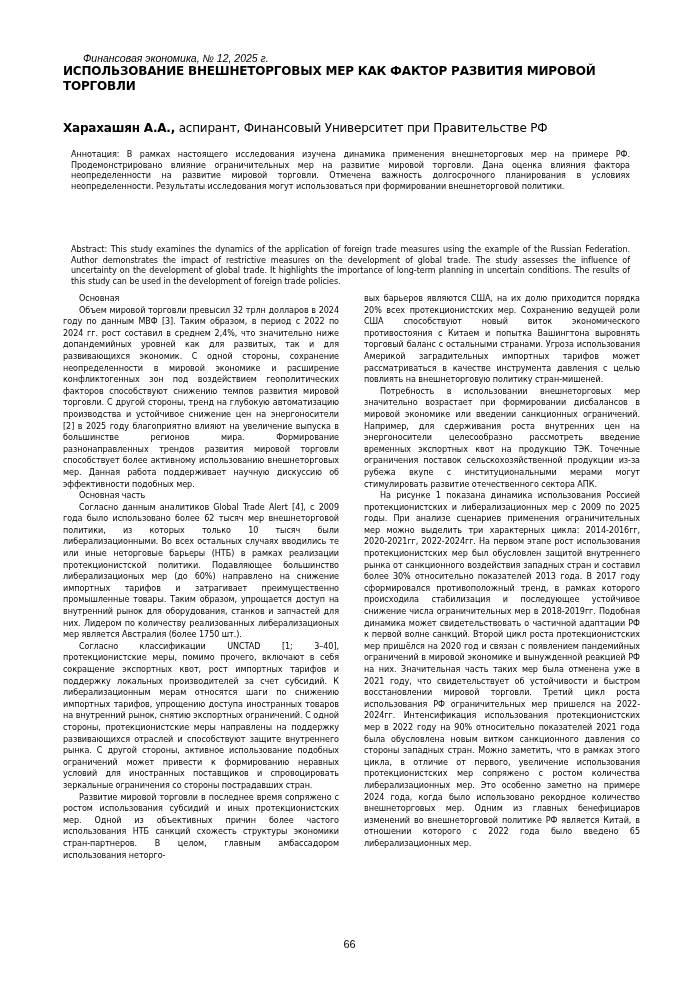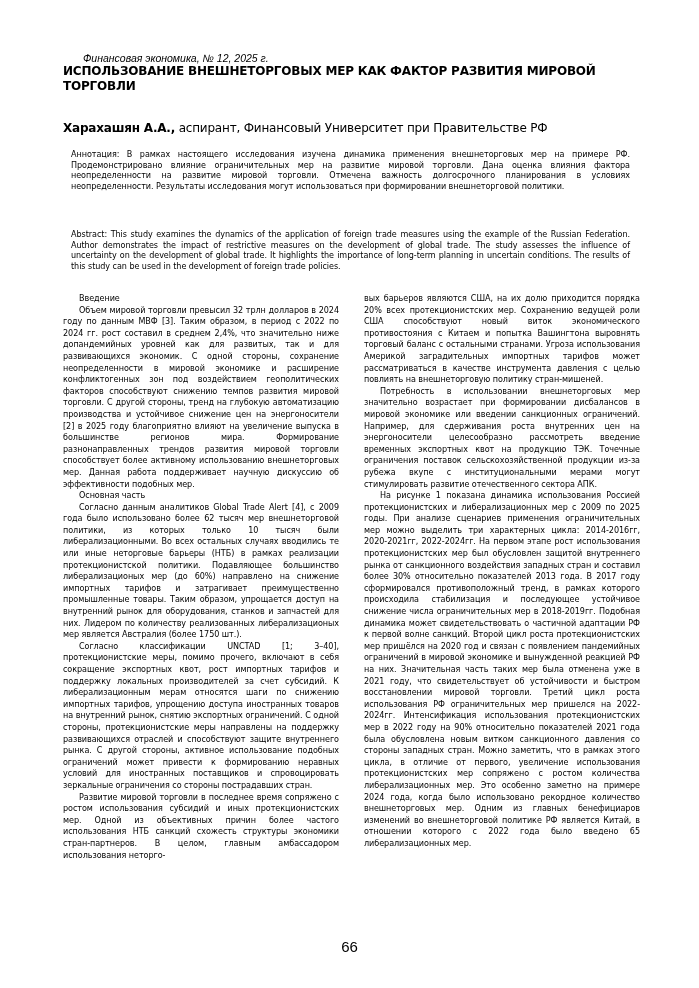--- a/index.html
+++ b/index.html
@@ -19,32 +19,32 @@
     font-family: "DejaVu Sans", sans-serif; font-size: 12px; white-space: nowrap; letter-spacing: -0.2px;
   }
   .author b { font-weight: bold; }
   .abs {
     position: absolute; left: 63px; width: 575px;
     font-family: "DejaVu Sans", sans-serif; font-size: 8.05px; line-height: 10.7px;
     text-align: justify; letter-spacing: -0.05px;
   }
   .abs p { margin: 8px; }
   .abs-ru { top: 142px; }
-  .abs-en { top: 222px; }
+  .abs-en { top: 237px; }
   .col {
     position: absolute; top: 293px; width: 276px;
     font-family: "DejaVu Sans", sans-serif; font-size: 8.05px; line-height: 11.6px;
     text-align: justify; letter-spacing: -0.05px;
   }
   .col p { margin: 0; text-indent: 16px; }
   .col-left { left: 63px; }
   .col-right { left: 364px; }
   .pagenum {
     position: absolute; left: 0; width: 699px; top: 938px; text-align: center;
-    font-family: "Liberation Sans", sans-serif; font-size: 15px;
+    font-family: "Liberation Sans", sans-serif; font-size: 11px;
   }
 </style>
 </head>
 <body>
 
 <div class="page">
   <div class="journal">Финансовая экономика, № 12, 2025 г.</div>
 
   <div class="title">ИСПОЛЬЗОВАНИЕ ВНЕШНЕТОРГОВЫХ МЕР КАК ФАКТОР РАЗВИТИЯ МИРОВОЙ ТОРГОВЛИ</div>
 
@@ -54,21 +54,21 @@
 
   <div class="abs abs-ru">
     <p>Аннотация: В рамках настоящего исследования изучена динамика применения внешнеторговых мер на примере РФ. Продемонстрировано влияние ограничительных мер на развитие мировой торговли. Дана оценка влияния фактора неопределенности на развитие мировой торговли. Отмечена важность долгосрочного планирования в условиях неопределенности. Результаты исследования могут использоваться при формировании внешнеторговой политики.</p>
   </div>
 
   <div class="abs abs-en">
     <p>Abstract: This study examines the dynamics of the application of foreign trade measures using the example of the Russian Federation. Author demonstrates the impact of restrictive measures on the development of global trade. The study assesses the influence of uncertainty on the development of global trade. It highlights the importance of long-term planning in uncertain conditions. The results of this study can be used in the development of foreign trade policies.</p>
   </div>
 
   <div class="col col-left">
-    <p>Введение</p>
+    <p>Основная</p>
     <p>Объем мировой торговли превысил 32 трлн долларов в 2024 году по данным МВФ [3]. Таким образом, в период с 2022 по 2024 гг. рост составил в среднем 2,4%, что значительно ниже допандемийных уровней как для развитых, так и для развивающихся экономик. С одной стороны, сохранение неопределенности в мировой экономике и расширение конфликтогенных зон под воздействием геополитических факторов способствуют снижению темпов развития мировой торговли. С другой стороны, тренд на глубокую автоматизацию производства и устойчивое снижение цен на энергоносители [2] в 2025 году благоприятно влияют на увеличение выпуска в большинстве регионов мира. Формирование разнонаправленных трендов развития мировой торговли способствует более активному использованию внешнеторговых мер. Данная работа поддерживает научную дискуссию об эффективности подобных мер.</p>
     <p>Основная часть</p>
     <p>Согласно данным аналитиков Global Trade Alert [4], с 2009 года было использовано более 62 тысяч мер внешнеторговой политики, из которых только 10 тысяч были либерализационными. Во всех остальных случаях вводились те или иные неторговые барьеры (НТБ) в рамках реализации протекционистской политики. Подавляющее большинство либерализационых мер (до 60%) направлено на снижение импортных тарифов и затрагивает преимущественно промышленные товары. Таким образом, упрощается доступ на внутренний рынок для оборудования, станков и запчастей для них. Лидером по количеству реализованных либерализационых мер является Австралия (более 1750 шт.).</p>
     <p>Согласно классификации UNCTAD [1; 3–40], протекционистские меры, помимо прочего, включают в себя сокращение экспортных квот, рост импортных тарифов и поддержку локальных производителей за счет субсидий. К либерализационным мерам относятся шаги по снижению импортных тарифов, упрощению доступа иностранных товаров на внутренний рынок, снятию экспортных ограничений.  С одной стороны, протекционистские меры направлены на поддержку развивающихся отраслей и способствуют защите внутреннего рынка. С другой стороны, активное использование подобных ограничений может привести к формированию неравных условий для иностранных поставщиков и спровоцировать зеркальные ограничения со стороны пострадавших стран.</p>
     <p>Развитие мировой торговли в последнее время сопряжено с ростом использования субсидий и иных протекционистских мер. Одной из объективных причин более частого использования НТБ санкций схожесть структуры экономики стран-партнеров. В целом, главным амбассадором использования неторго-</p>
   </div>
 
   <div class="col col-right">
     <p style="text-indent:0">вых барьеров являются США, на их долю приходится порядка 20% всех протекционистских мер. Сохранению ведущей роли США способствуют новый виток экономического противостояния с Китаем и попытка Вашингтона выровнять торговый баланс с остальными странами. Угроза использования Америкой заградительных импортных тарифов может рассматриваться в качестве инструмента давления с целью повлиять на внешнеторговую политику стран-мишеней.</p>
     <p>Потребность в использовании внешнеторговых мер значительно возрастает при формировании дисбалансов в мировой экономике или введении санкционных ограничений. Например, для сдерживания роста внутренних цен на энергоносители целесообразно рассмотреть введение временных экспортных квот на продукцию ТЭК. Точечные ограничения поставок сельскохозяйственной продукции из-за рубежа вкупе с институциональными мерами могут стимулировать развитие отечественного сектора АПК.</p>

